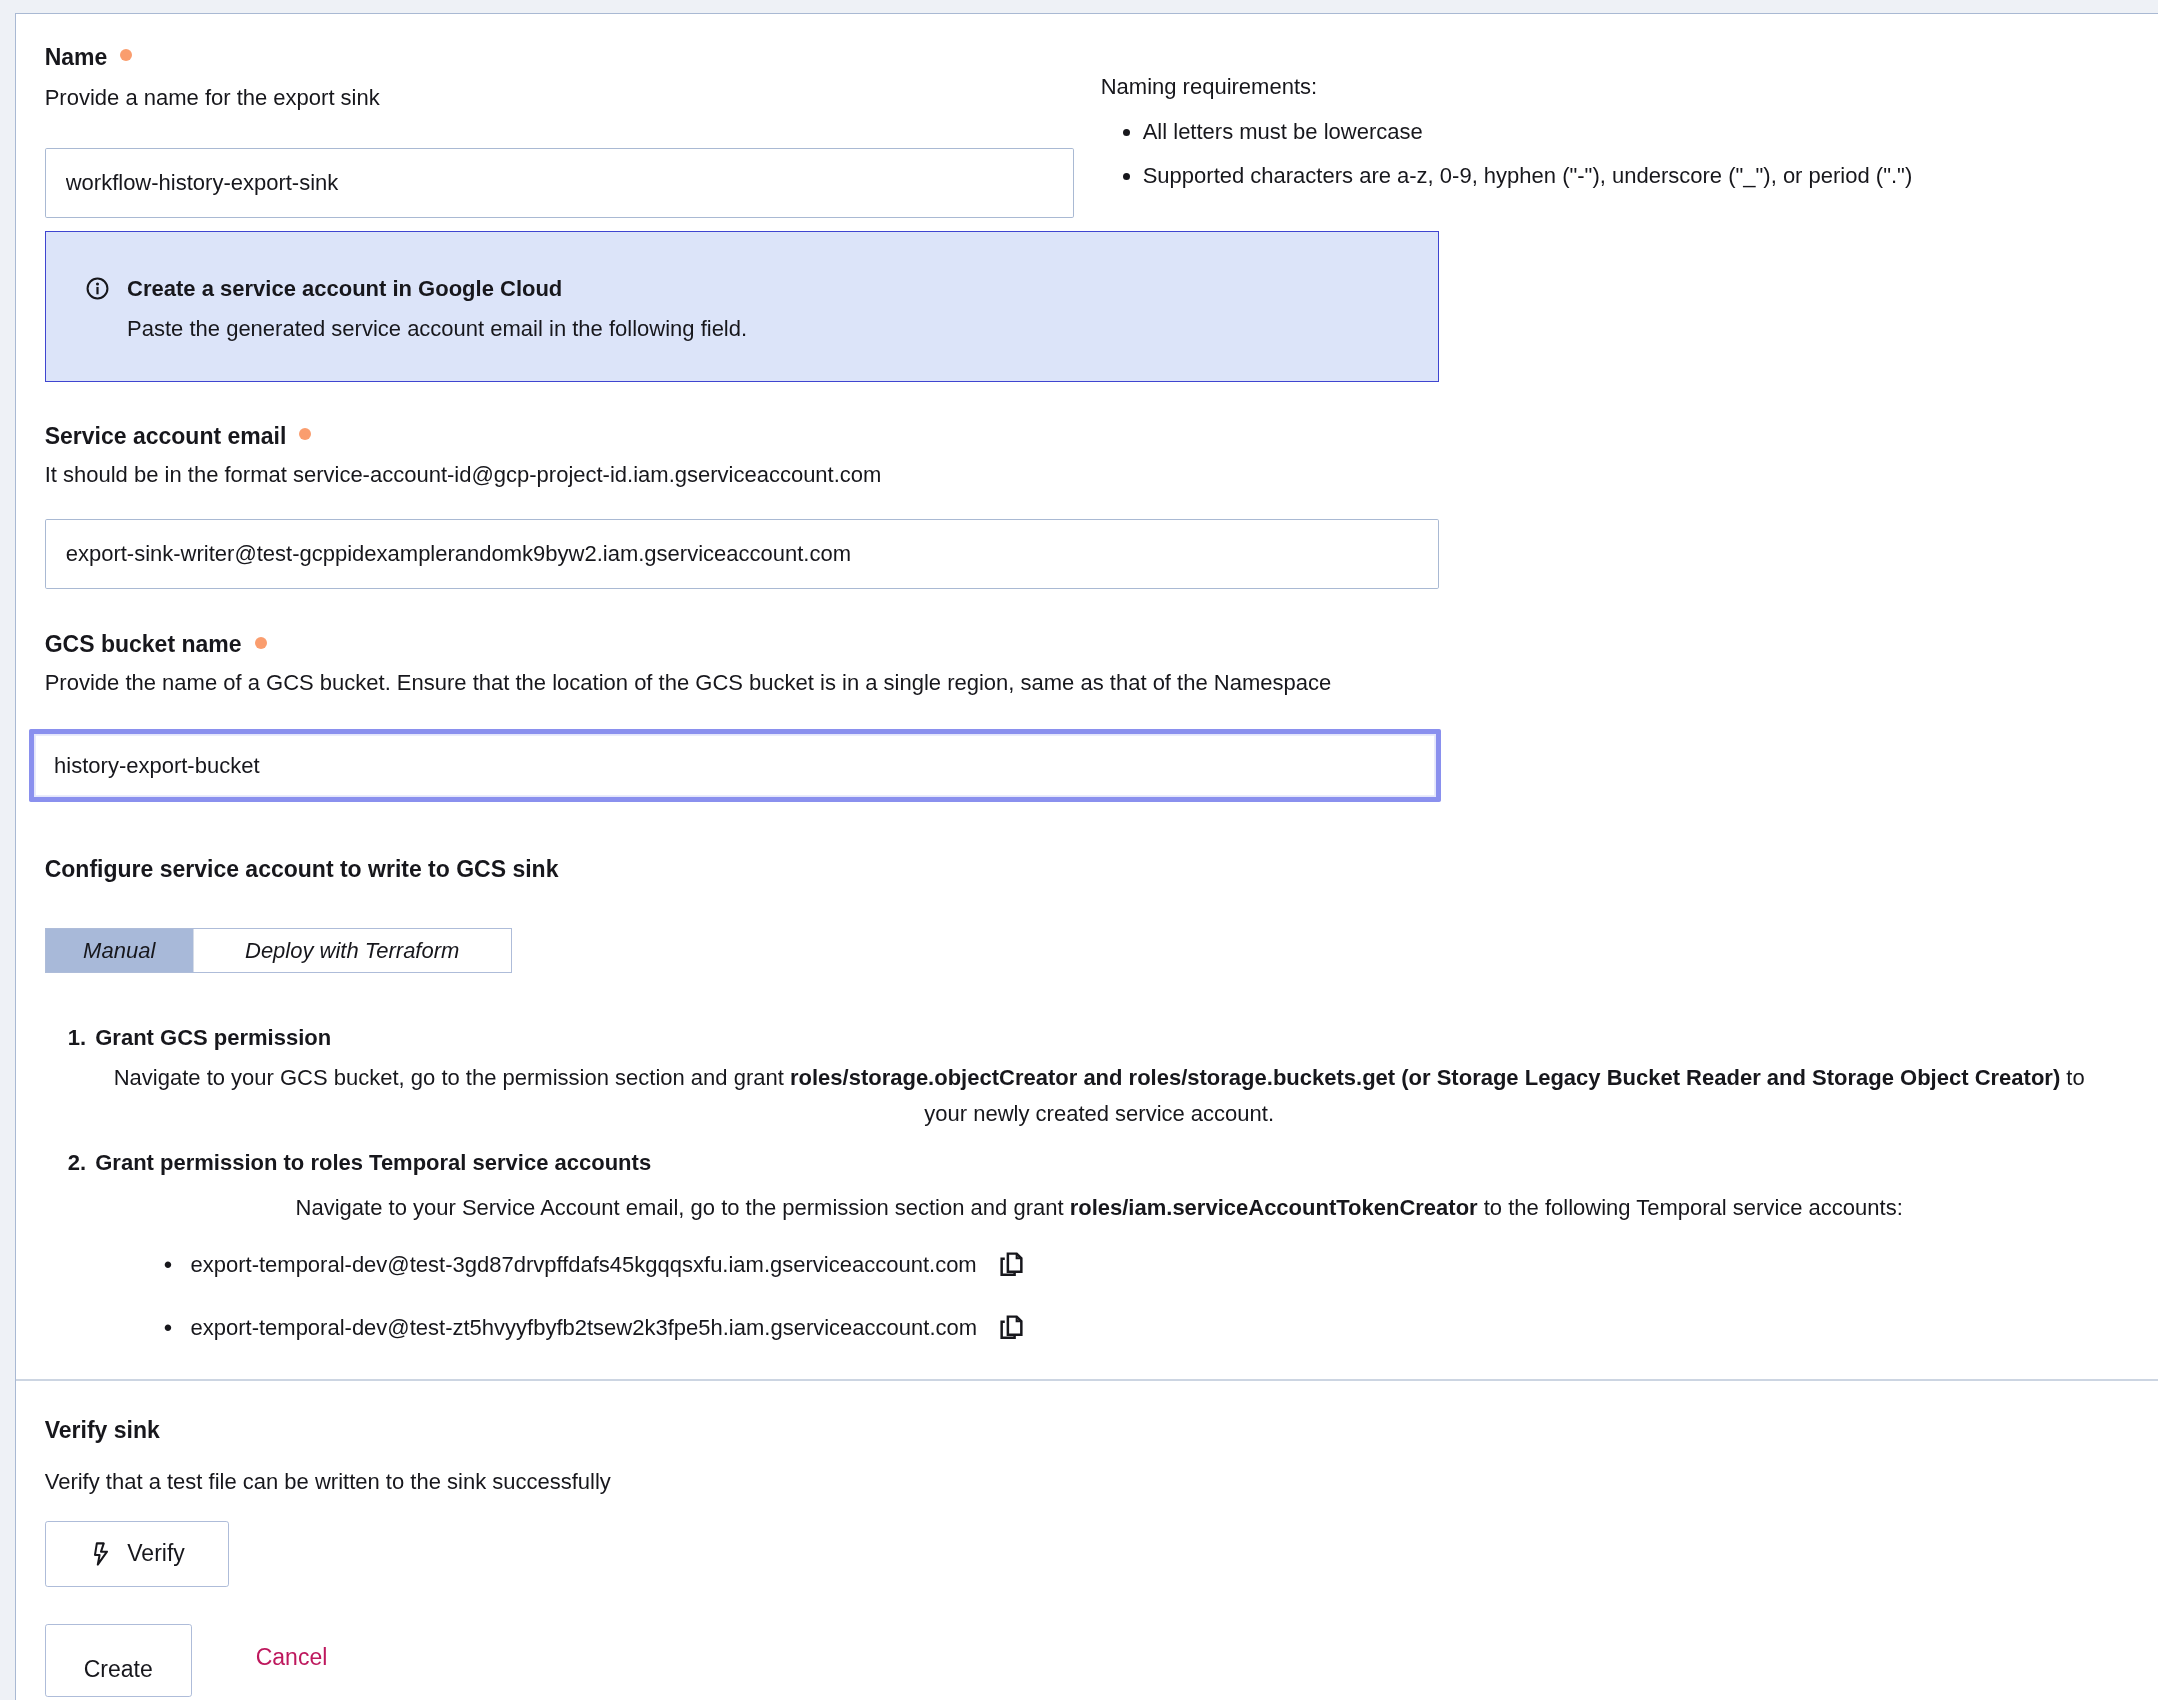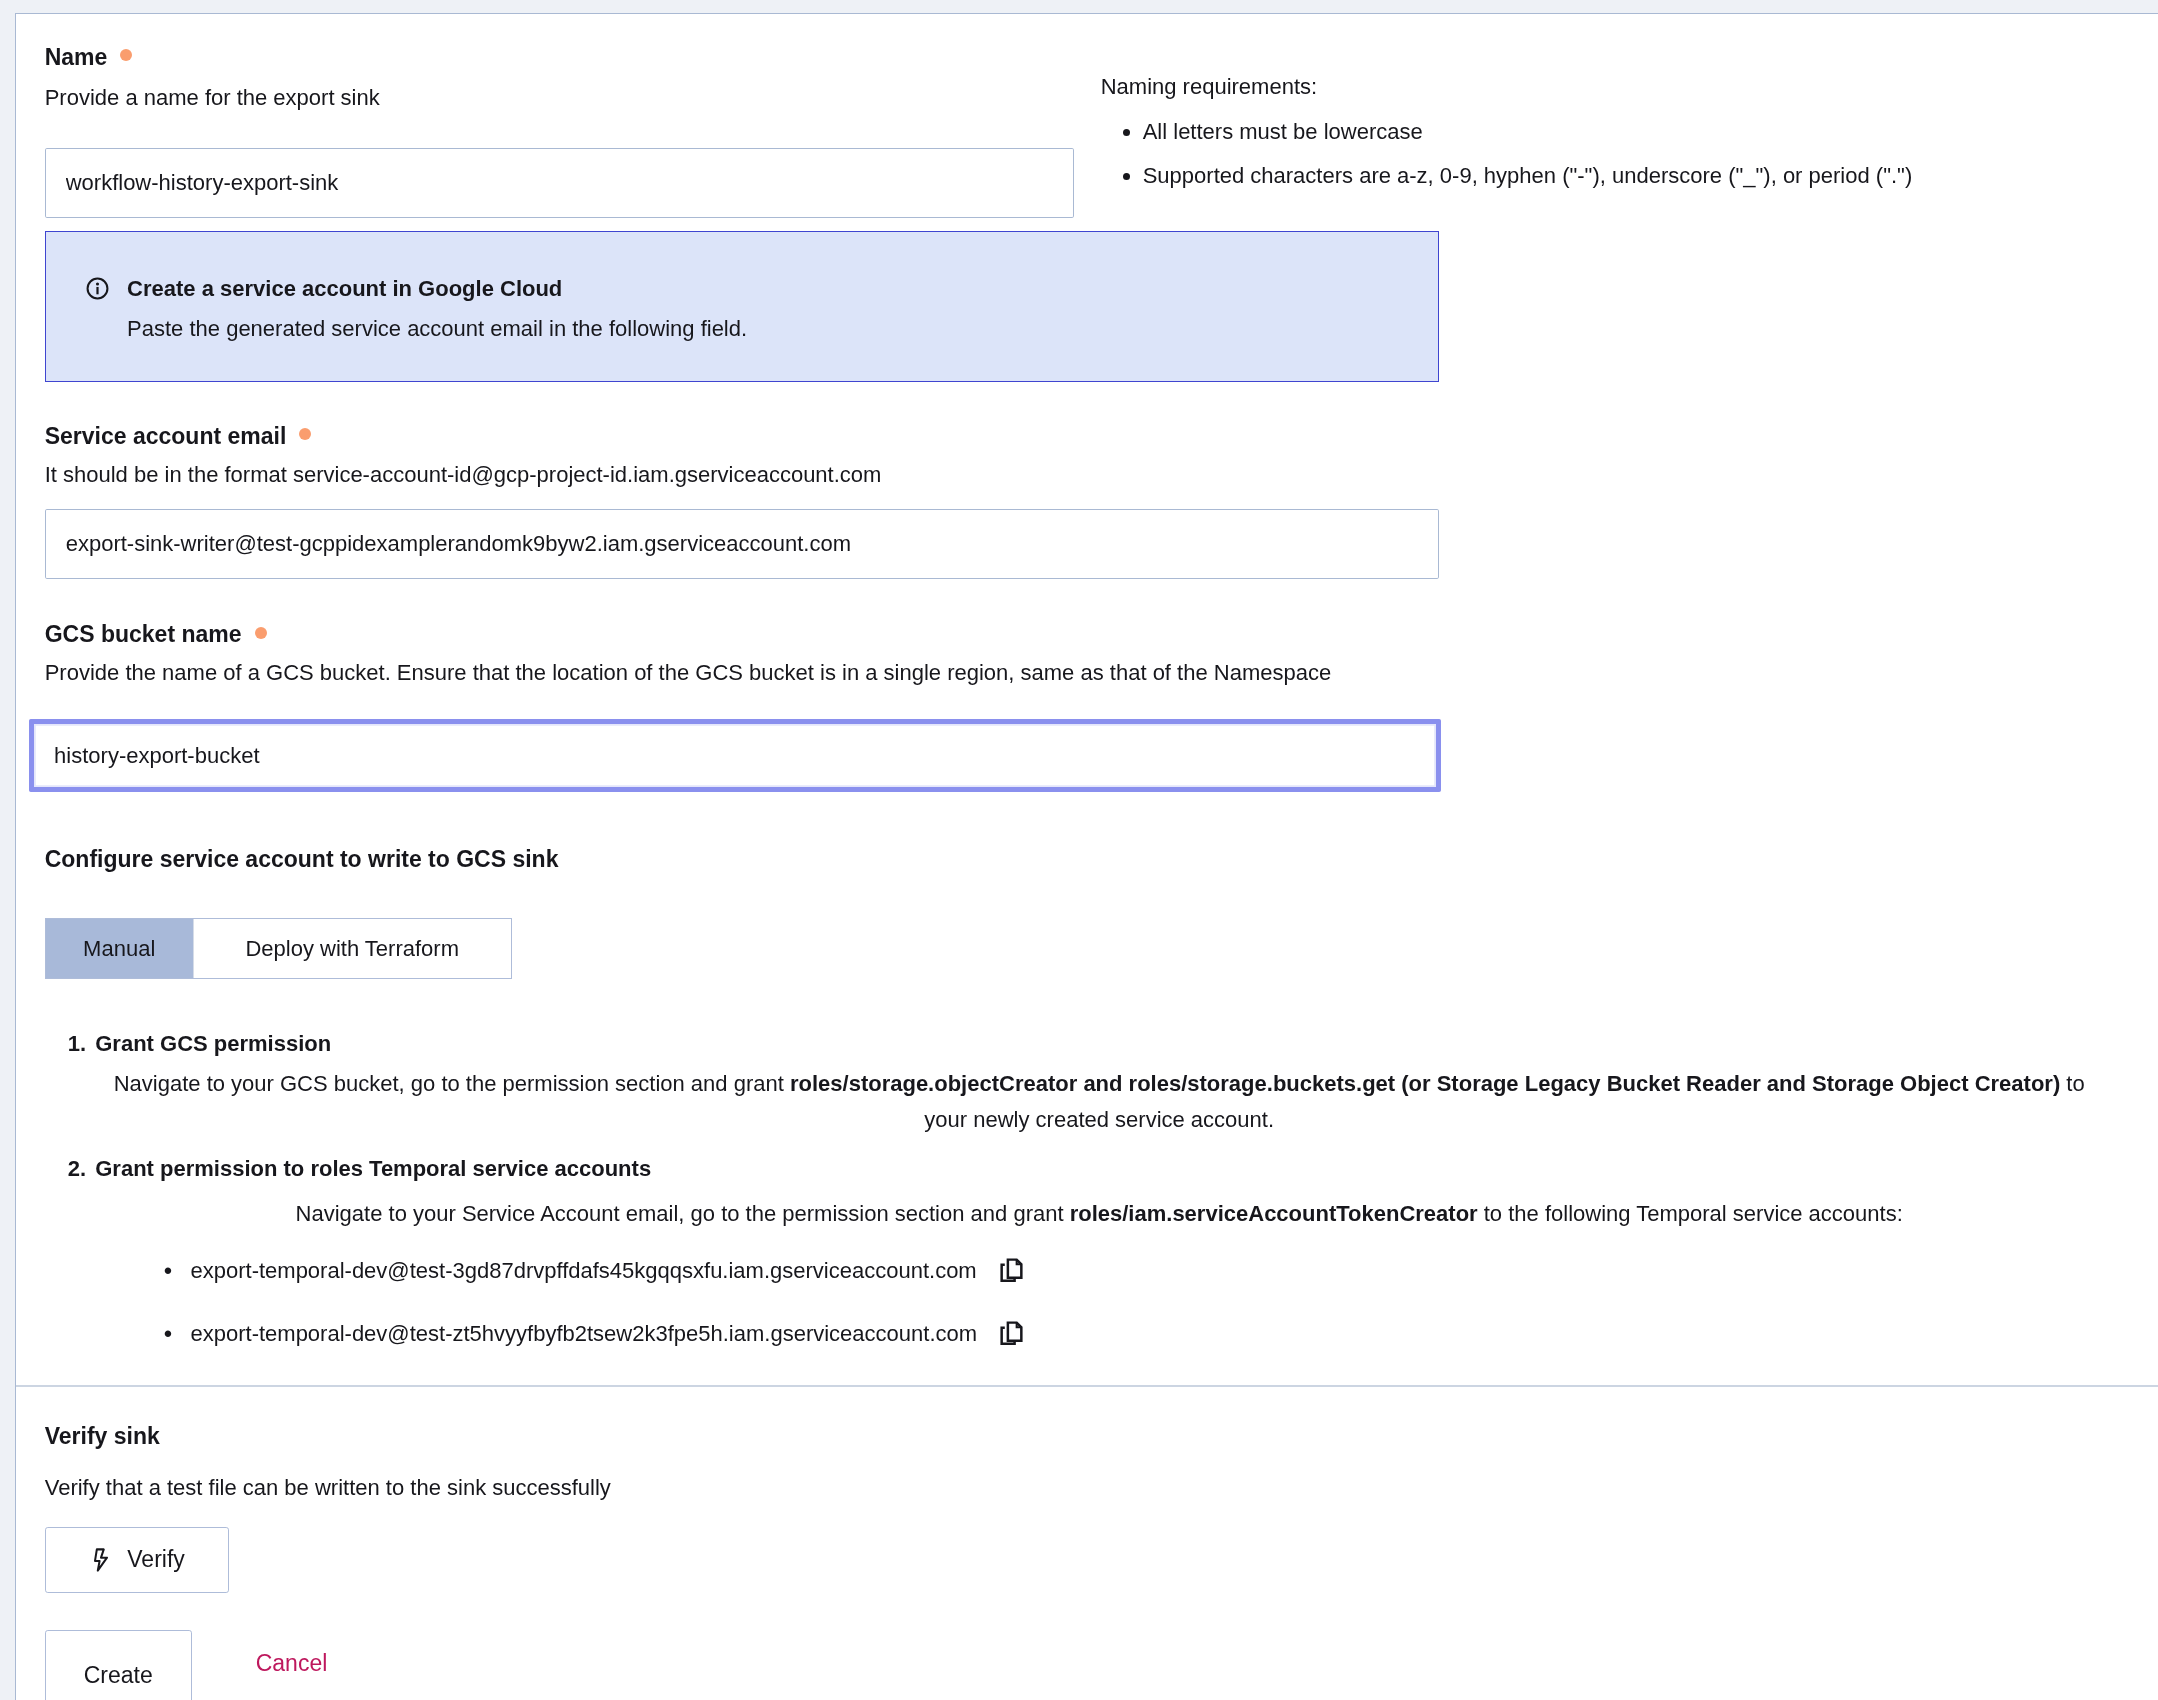--- a/index.html
+++ b/index.html
@@ -37,21 +37,21 @@
     border: 1.8px solid #a9b9d3;
     border-radius: 1.8px;
     background: #fff;
     font-family: "Liberation Sans", "DejaVu Sans", sans-serif;
     font-size: 22px;
     color: #17171c;
     padding: 0 0 0 20px;
     outline: none;
   }
   .input-name { margin-top: 35px; width: 1029px; }
-  .input-wide { margin-top: 19px; width: 1394px; }
+  .input-wide { margin-top: 29px; width: 1394px; }
   .input-focused {
     margin-top: 31px;
     margin-left: -15.6px;
     width: 1412px;
     height: 73px;
     border: 5.5px solid #8a90ee;
     box-shadow: inset 0 0 0 1.8px #e4e6fb;
   }
   .naming-reqs {
     position: absolute;
@@ -80,24 +80,25 @@
   .section-gap-gcs { margin-top: 40px; }
   .section-heading { font-size: 23px; font-weight: 700; line-height: 33px; }
   .heading-configure { margin-top: 51px; }
   .tabs {
     margin-top: 42px;
     display: inline-flex;
     border: 1.8px solid #aebcd9;
     background: #fff;
   }
   .tab {
-    height: 59px;
+    height: 43px;
     display: flex; align-items: center; justify-content: center;
     font-size: 22px;
     cursor: pointer;
+    font-style: italic;
   }
   .tab-selected { width: 147px; background: #a8b9d9; }
   .tab-unselected { width: 318px; background: #ffffff; border-left: 0.9px solid #d5dce8; }
   .steps { margin-top: 48px; padding-left: 23px; }
   .step-title { font-size: 22px; font-weight: 700; line-height: 33px; }
   .step-title .step-num { display: inline-block; margin-right: 9.2px; }
   .step-body {
     margin-left: 33px;
     margin-top: 5.5px;
     width: 1997px;

